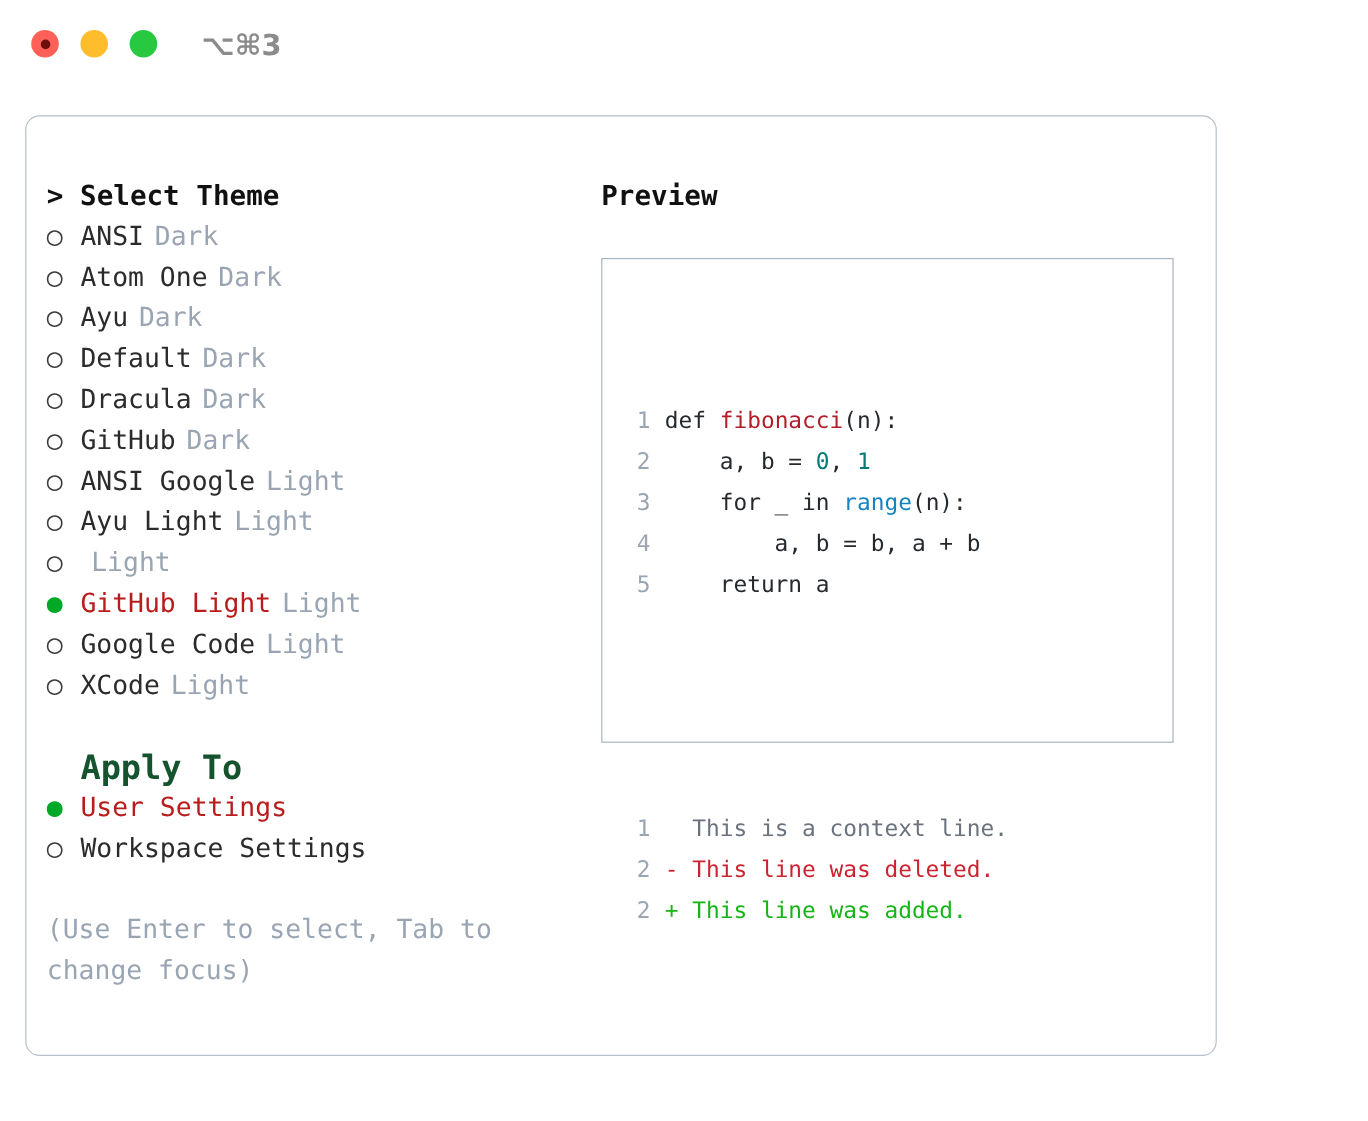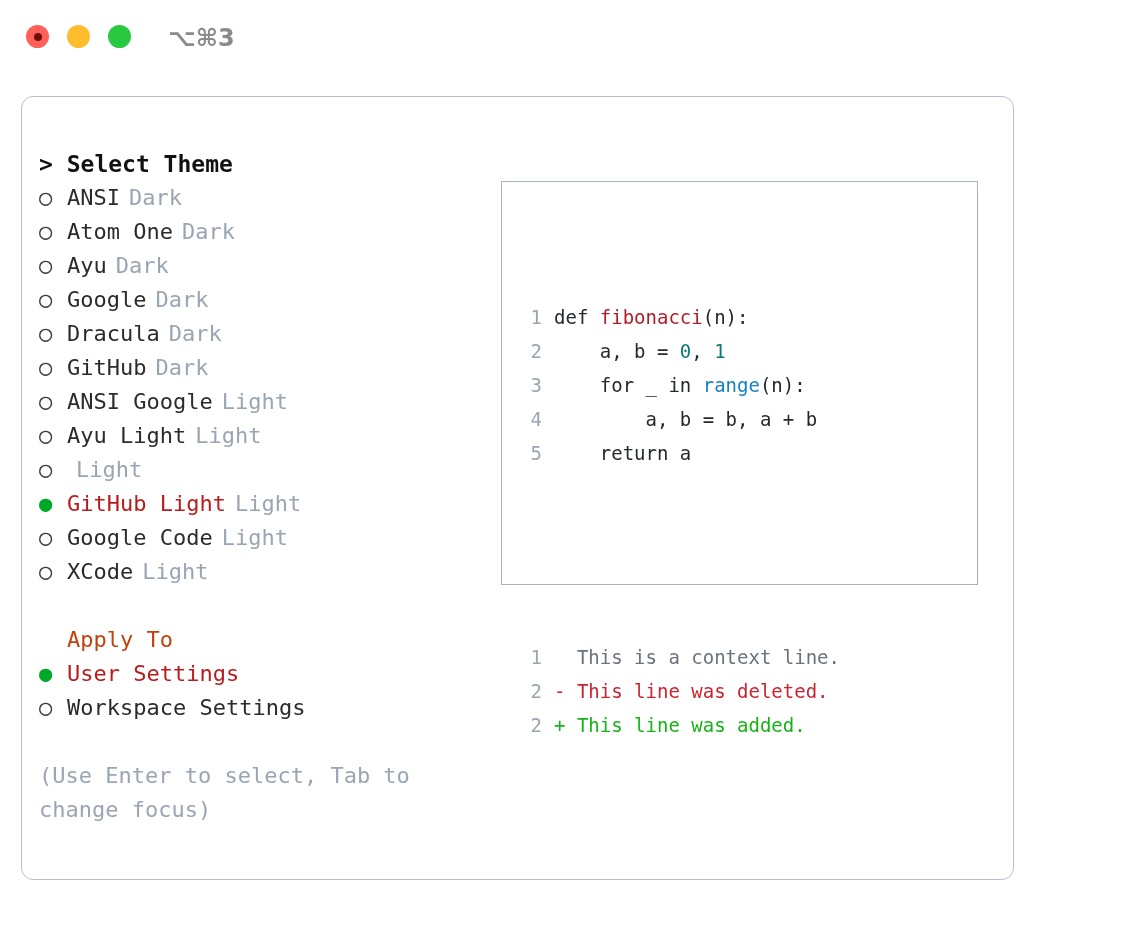--- a/index.html
+++ b/index.html
@@ -130,24 +130,25 @@
   .opt-badge {
     color: #9aa5b4;
     margin-left: 9px;
   }
 
   .spacer-row { height: 34px; }
 
   .subheader {
     height: 34px;
     line-height: 34px;
-    font-size: 22px;
-    color: #c2410c;
+    font-size: 28px;
+    color: #14532d;
     padding-left: 28px;
     white-space: pre;
+    font-weight: bold;
   }
 
   .hint {
     margin-top: 34px;
     font-size: 22px;
     line-height: 34px;
     color: #9aa5b4;
     width: 400px;
   }
 
@@ -215,21 +216,21 @@
 
   <div class="panel">
     <div class="cols">
 
       <div class="left-col">
         <div class="header-row">&gt; Select Theme</div>
         <div id="theme-rows">
             <div class="opt-row"><span class="radio">○</span><span class="opt-label">ANSI</span><span class="opt-badge">Dark</span></div>
             <div class="opt-row"><span class="radio">○</span><span class="opt-label">Atom One</span><span class="opt-badge">Dark</span></div>
             <div class="opt-row"><span class="radio">○</span><span class="opt-label">Ayu</span><span class="opt-badge">Dark</span></div>
-            <div class="opt-row"><span class="radio">○</span><span class="opt-label">Google</span><span class="opt-badge">Dark</span></div>
+            <div class="opt-row"><span class="radio">○</span><span class="opt-label">Default</span><span class="opt-badge">Dark</span></div>
             <div class="opt-row"><span class="radio">○</span><span class="opt-label">Dracula</span><span class="opt-badge">Dark</span></div>
             <div class="opt-row"><span class="radio">○</span><span class="opt-label">GitHub</span><span class="opt-badge">Dark</span></div>
             <div class="opt-row"><span class="radio">○</span><span class="opt-label">ANSI Google</span><span class="opt-badge">Light</span></div>
             <div class="opt-row"><span class="radio">○</span><span class="opt-label">Ayu Light</span><span class="opt-badge">Light</span></div>
             <div class="opt-row"><span class="radio">○</span><span class="opt-badge">Light</span></div>
             <div class="opt-row sel"><span class="radio sel">●</span><span class="opt-label">GitHub Light</span><span class="opt-badge">Light</span></div>
             <div class="opt-row"><span class="radio">○</span><span class="opt-label">Google Code</span><span class="opt-badge">Light</span></div>
             <div class="opt-row"><span class="radio">○</span><span class="opt-label">XCode</span><span class="opt-badge">Light</span></div>
           </div>
 
@@ -238,20 +239,21 @@
         <div class="subheader">Apply To</div>
         <div id="apply-rows">
             <div class="opt-row sel"><span class="radio sel">●</span><span class="opt-label">User Settings</span></div>
             <div class="opt-row"><span class="radio">○</span><span class="opt-label">Workspace Settings</span></div>
           </div>
 
         <div class="hint">(Use Enter to select, Tab to change focus)</div>
       </div>
 
       <div class="right-col">
+        <div class="preview-title">Preview</div>
         <div class="code-box">
           <div class="code-inner">
             <div id="code-rows"><div class="code-line"><span class="ln">1</span><span class="tok-plain">def </span><span class="tok-fn">fibonacci</span><span class="tok-plain">(n):</span></div><div class="code-line"><span class="ln">2</span><span class="tok-plain">    a, b = </span><span class="tok-num">0</span><span class="tok-plain">, </span><span class="tok-num">1</span></div><div class="code-line"><span class="ln">3</span><span class="tok-plain">    for _ in </span><span class="tok-kwfn">range</span><span class="tok-plain">(n):</span></div><div class="code-line"><span class="ln">4</span><span class="tok-plain">        a, b = b, a + b</span></div><div class="code-line"><span class="ln">5</span><span class="tok-plain">    return a</span></div></div>
             <div class="blank-line"></div>
             <div id="diff-rows"><div class="code-line"><span class="ln">1</span><span class="diff-ctx">  </span><span class="diff-ctx">This is a context line.</span></div><div class="code-line"><span class="ln">2</span><span class="diff-del">- </span><span class="diff-del">This line was deleted.</span></div><div class="code-line"><span class="ln">2</span><span class="diff-add">+ </span><span class="diff-add">This line was added.</span></div></div>
           </div>
         </div>
       </div>
 
     </div>

